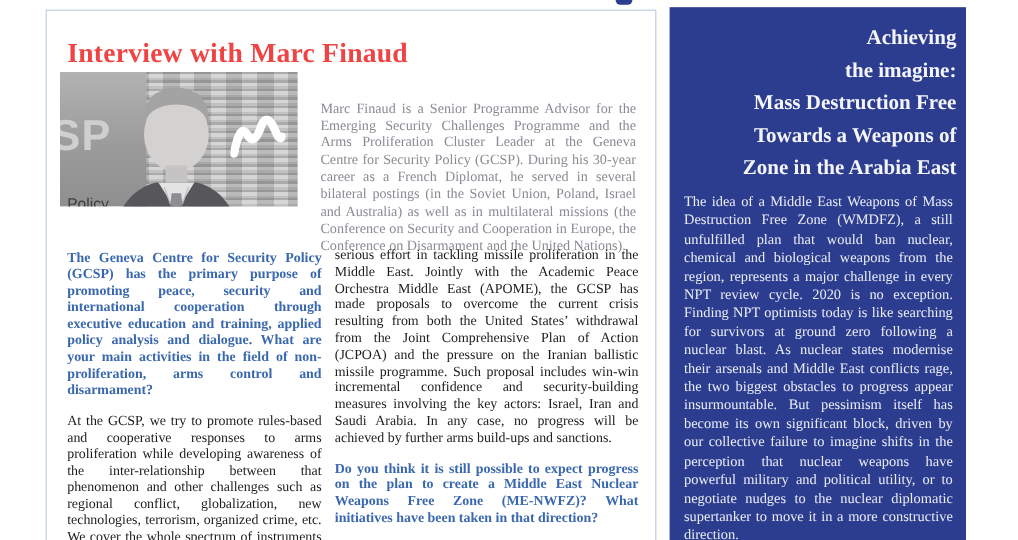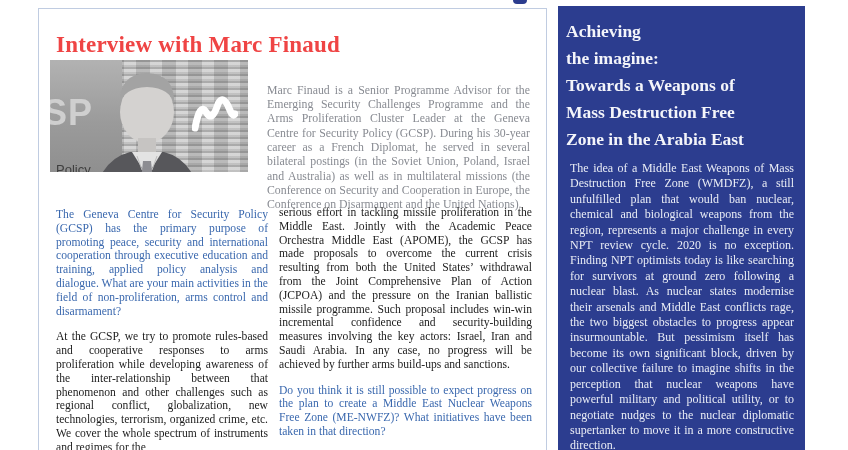--- a/index.html
+++ b/index.html
@@ -48,29 +48,29 @@
   .photo-person{position:absolute;left:34px;top:0;}
   
   .intro{
     position:absolute;left:228px;top:62px;width:263px;
     font-size:11.8px;line-height:14.3px;text-align:justify;color:#888b92;
   }
   
   .col{position:absolute;text-align:justify;font-size:11.6px;line-height:13.8px;}
   .col-left{left:17px;top:199px;width:212px;}
   .col-right{left:240px;top:197px;width:253px;}
-  .q{color:#3a68ae;margin:0 0 12px 0;}
+  .q{color:#3a68ae;margin:0 0 12px 0;font-weight:bold;}
   .a{color:#1c1c1c;margin:0 0 12px 0;}
   
   .sidebar{
     position:absolute;left:558px;top:6px;width:247px;height:460px;
     background:#2c3d8f;
   }
   .sidebar-title{
-    margin:12px 8px 6px 8px;text-align:left;
+    margin:12px 8px 6px 8px;text-align:right;
     font-size:17.5px;line-height:27px;font-weight:bold;color:#f4f5fa;
   }
   .sidebar-body{
     margin:8px 11px 0 12px;text-align:justify;
     font-size:12px;line-height:15.4px;color:#e9ecf5;
   }
   
   .top-fragment{
     position:absolute;left:513px;top:0;width:14px;height:4px;
     background:#2c3d8f;border-radius:0 0 5px 5px;
@@ -121,18 +121,18 @@
   <div class="col col-right">
     <p class="a">serious effort in tackling missile proliferation in the Middle East. Jointly with the Academic Peace Orchestra Middle East (APOME), the GCSP has made proposals to overcome the current crisis resulting from both the United States’ withdrawal from the Joint Comprehensive Plan of Action (JCPOA) and the pressure on the Iranian ballistic missile programme. Such proposal includes win-win incremental confidence and security-building measures involving the key actors: Israel, Iran and Saudi Arabia. In any case, no progress will be achieved by further arms build-ups and sanctions.</p>
     <p class="q">Do you think it is still possible to expect progress on the plan to create a Middle East Nuclear Weapons Free Zone (ME-NWFZ)? What initiatives have been taken in that direction?</p>
   </div>
 </div>
 
 <div class="sidebar">
   <div class="sidebar-title">
     <div>Achieving</div>
     <div>the imagine:</div>
+    <div>Mass Destruction Free</div>
     <div>Towards a Weapons of</div>
-    <div>Mass Destruction Free</div>
     <div>Zone in the Arabia East</div>
   </div>
   <p class="sidebar-body">The idea of a Middle East Weapons of Mass Destruction Free Zone (WMDFZ), a still unfulfilled plan that would ban nuclear, chemical and biological weapons from the region, represents a major challenge in every NPT review cycle. 2020 is no exception. Finding NPT optimists today is like searching for survivors at ground zero following a nuclear blast. As nuclear states modernise their arsenals and Middle East conflicts rage, the two biggest obstacles to progress appear insurmountable. But pessimism itself has become its own significant block, driven by our collective failure to imagine shifts in the perception that nuclear weapons have powerful military and political utility, or to negotiate nudges to the nuclear diplomatic supertanker to move it in a more constructive direction.</p>
 </div>
 
 </body></html>

